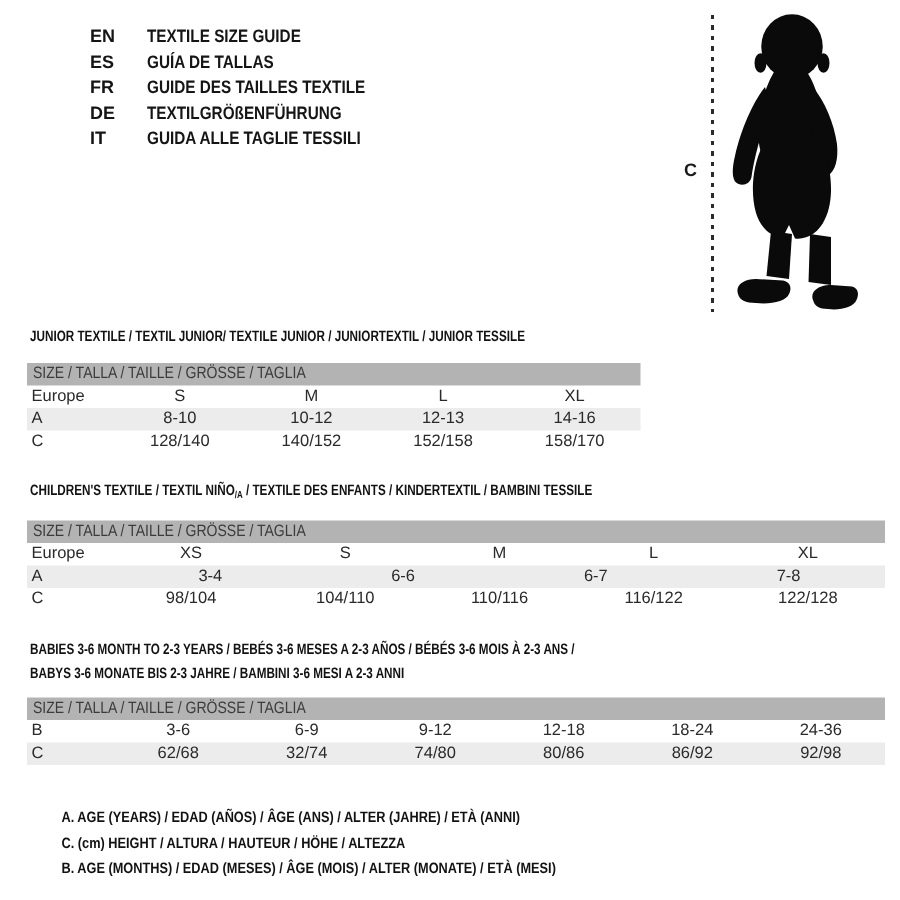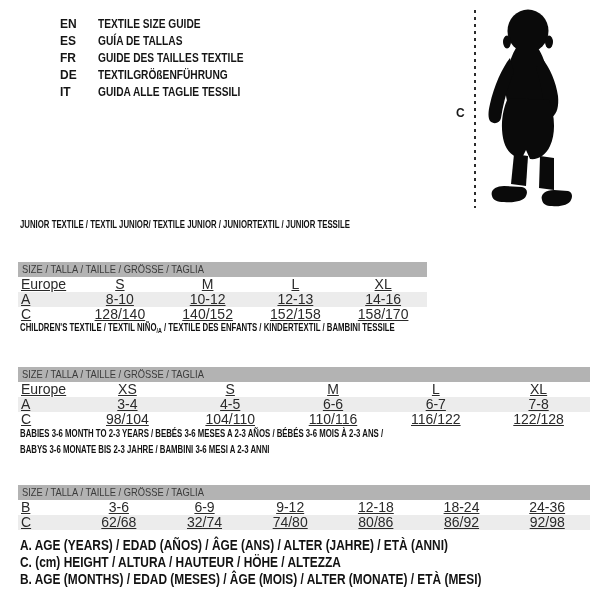--- a/index.html
+++ b/index.html
@@ -22,28 +22,28 @@
   .figure{position:absolute;left:450px;top:0;width:150px;height:220px;}
   .dash-line{position:absolute;left:24px;top:10px;width:2px;height:198px;
     background-image:repeating-linear-gradient(to bottom,#2b2b2b 0px,#2b2b2b 3px,transparent 3px,transparent 7px);}
   .measure-label{position:absolute;left:6px;top:106px;font-weight:bold;font-size:12px;color:#1a1a1a;}
   .figure svg{position:absolute;left:30px;top:6px;}
 
   
   .sec{position:absolute;left:18px;}
   .sec-title{position:absolute;top:0;left:2px;font-weight:bold;font-size:10px;color:#121212;line-height:16px;}
   .table{position:absolute;left:0;}
-  .size-bar{height:15px;line-height:15px;font-size:11px;padding-left:4px;box-sizing:border-box;margin-top:20px;}
-  .trow{display:flex;height:15px;line-height:15px;font-size:14px;color:#2a2a2a;text-decoration:underline;}
+  .size-bar{height:15px;line-height:15px;font-size:11px;padding-left:4px;box-sizing:border-box;}
+  .trow{display:flex;height:15px;line-height:15px;font-size:11px;color:#2a2a2a;}
   .tlabel{width:58px;padding-left:3px;box-sizing:border-box;}
   .tcell{flex:1;text-align:center;}
 
   
   .footnotes{position:absolute;left:20px;top:537px;}
-  .footnote{height:17px;line-height:17px;font-weight:bold;font-size:14px;color:#121212;}
+  .footnote{height:17px;line-height:17px;font-weight:bold;font-size:10px;color:#121212;margin-left:21px;}
 </style>
 </head>
 <body>
 
 <div class="canvas">
 
   <div class="languages">
       <div class="lang-row">
         <span class="lang-code">EN</span>
         <span class="cond cond-85">TEXTILE SIZE GUIDE</span>
@@ -129,21 +129,20 @@
             <span class="tlabel">Europe</span>
             <span class="tcell">XS</span>
             <span class="tcell">S</span>
             <span class="tcell">M</span>
             <span class="tcell">L</span>
             <span class="tcell">XL</span>
           </div>
           <div class="trow" style="background: rgb(236, 236, 236);">
             <span class="tlabel">A</span>
             <span class="tcell">3-4</span>
-            <span class="tcell">4-5</span>
             <span class="tcell">6-6</span>
             <span class="tcell">6-7</span>
             <span class="tcell">7-8</span>
           </div>
           <div class="trow">
             <span class="tlabel">C</span>
             <span class="tcell">98/104</span>
             <span class="tcell">104/110</span>
             <span class="tcell">110/116</span>
             <span class="tcell">116/122</span>

